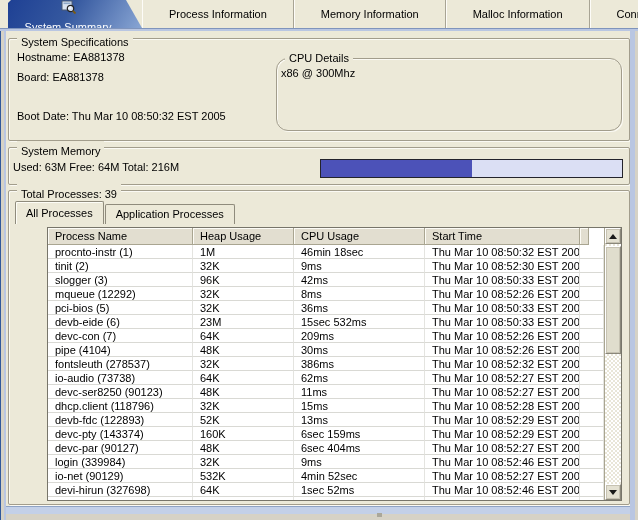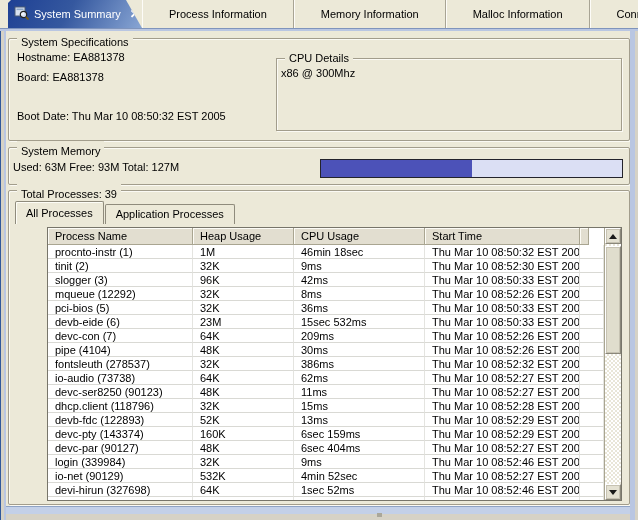--- a/index.html
+++ b/index.html
@@ -16,39 +16,39 @@
                 background:linear-gradient(to bottom,#8fa3c4 0 1px,#c3d0e8 1px 8px,#d6d2c6 8px 14px); z-index:4;}
   .sash-notch { position:absolute; bottom:3px; left:377px; width:5px; height:4px; background:#aaa79a; z-index:6;}
 
   
   .tabbar { position:absolute; left:0; top:0; right:0; height:28px; background:#ece9d8;
             display:flex; align-items:stretch; z-index:6; }
   .tab-underline { position:absolute; left:0; right:0; top:28px; height:3px;
             background:#b9c6e2; border-top:1px solid #7f94bc; z-index:6;}
   .vtab-active { display:flex; align-items:center; gap:5px; margin-left:8px; padding:0 20px 0 6px;
             color:#fff; background:linear-gradient(120deg,#1e4094 0%,#35589f 45%,#89a6d4 100%);
-            clip-path:polygon(0 100%, 0 3px, 3px 0, calc(100% - 16px) 0, 100% 100%); min-width:134px; }
+            clip-path:polygon(0 100%, 0 3px, 3px 0, calc(100% - 16px) 0, 100% 100%); min-width:134px;flex-direction:column; }
   .vtab-active .label { white-space:nowrap; }
   .vtab-close { font-weight:bold; font-size:12px; color:#fff; margin-left:4px; cursor:default; }
   .vtab { display:flex; align-items:center; padding:0 26px; border-right:1px solid #a8a494;
           border-left:1px solid #fdfcf8; color:#000; white-space:nowrap; }
   .vtab:first-of-type { border-left:1px solid #a8a494; margin-left:6px; }
   .win-controls { margin-left:auto; display:flex; align-items:center; gap:7px; padding-right:14px; }
   .btn-min i { display:block; width:11px; height:5px; border:1px solid #5c5c5c; background:#fdfdfd; }
 
   
   .group { position:absolute; border:1px solid #a29d8c; border-radius:2px;
            box-shadow:1px 1px 0 #fbfaf4, inset 1px 1px 0 #fbfaf4; }
   .group > .gtitle { position:absolute; top:-7px; left:8px; background:#ece9d8; padding:4px 4px; line-height:13px; }
 
   .g-specs { left:8px; top:38px; width:622px; height:103px; }
   .spec-line { position:absolute; left:8px; white-space:nowrap; }
 
   .g-cpu { left:267px; top:19px; width:346px; height:73px; border:1px solid #a29d8c;
-           box-shadow:1px 1px 0 #fbfaf4, inset 1px 1px 0 #fbfaf4; position:absolute; border-radius:0;}
+           box-shadow:1px 1px 0 #fbfaf4, inset 1px 1px 0 #fbfaf4; position:absolute; border-radius:12px;}
   .g-cpu .gtitle { position:absolute; top:-7px; left:8px; background:#ece9d8; padding:0 4px; line-height:13px;}
   .g-cpu .cpu-val { position:absolute; left:4px; top:8px; }
 
   .g-mem { left:8px; top:147px; width:622px; height:38px; }
   .mem-text { position:absolute; left:4px; top:13px; white-space:nowrap; }
   .mem-bar { position:absolute; left:311px; top:11px; width:303px; height:19px;
              background:#dbdff4; border:1px solid #23232b; }
   .mem-fill { height:100%; background:#4c52b8; }
 
   .g-procs { left:8px; top:190px; width:622px; height:315px; }
@@ -132,21 +132,21 @@
     <div class="spec-line" style="top:32px">Board: EA881378</div>
     <div class="spec-line" style="top:71px">Boot Date: Thu Mar 10 08:50:32 EST 2005</div>
     <div class="g-cpu">
       <span class="gtitle">CPU Details</span>
       <div class="cpu-val">x86 @ 300Mhz</div>
     </div>
   </div>
 
   <div class="group g-mem">
     <span class="gtitle">System Memory</span>
-    <div class="mem-text">Used: 63M Free: 93M Total: 127M</div>
+    <div class="mem-text">Used: 63M Free: 64M Total: 216M</div>
     <div class="mem-bar">
       <div class="mem-fill" id="memfill" style="width: 50%;"></div>
     </div>
   </div>
 
   <div class="group g-procs">
     <span class="gtitle">Total Processes: 39</span>
     <div class="ptabs">
       <div class="ptab active">All Processes</div>
       <div class="ptab">Application Processes</div>

